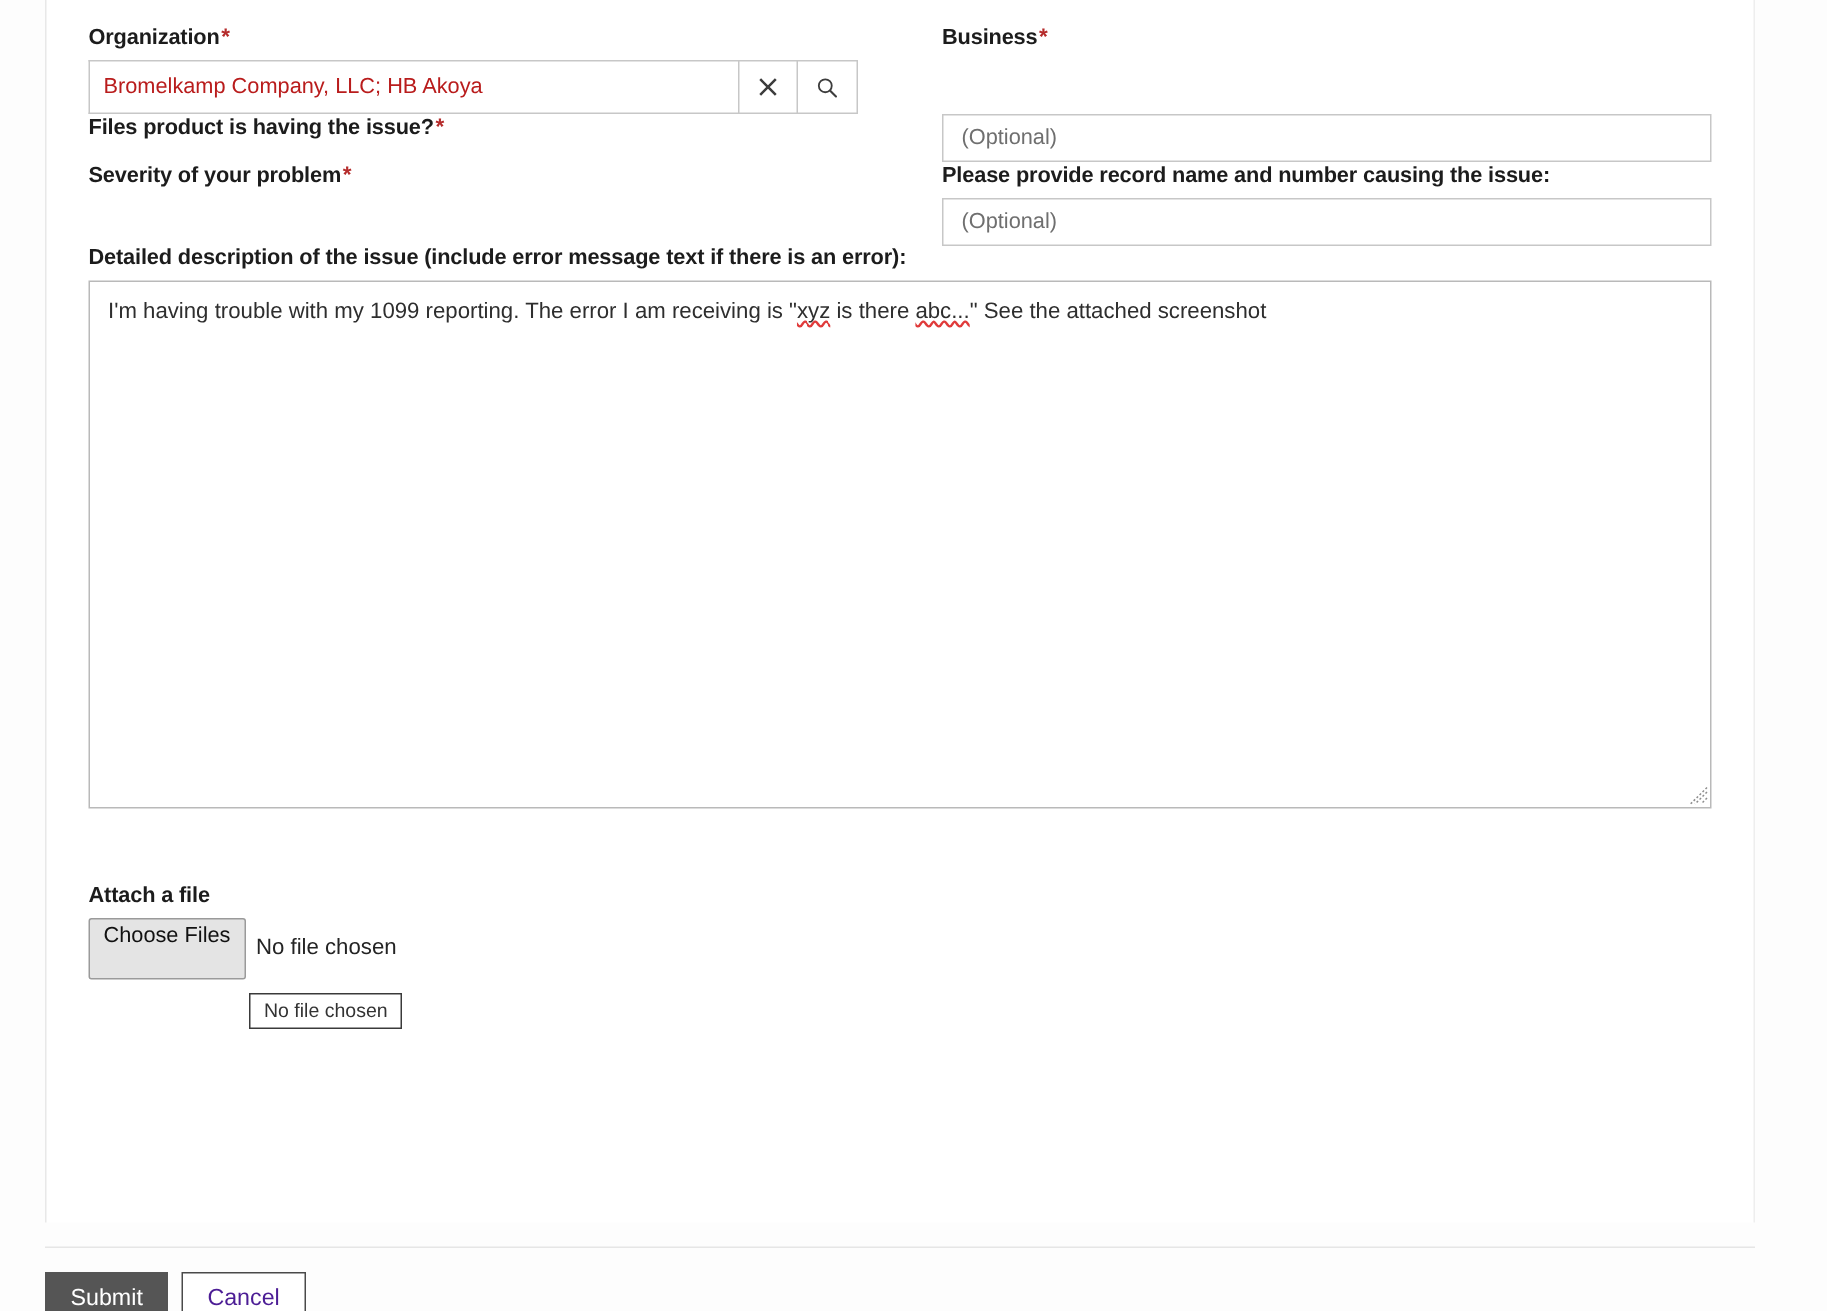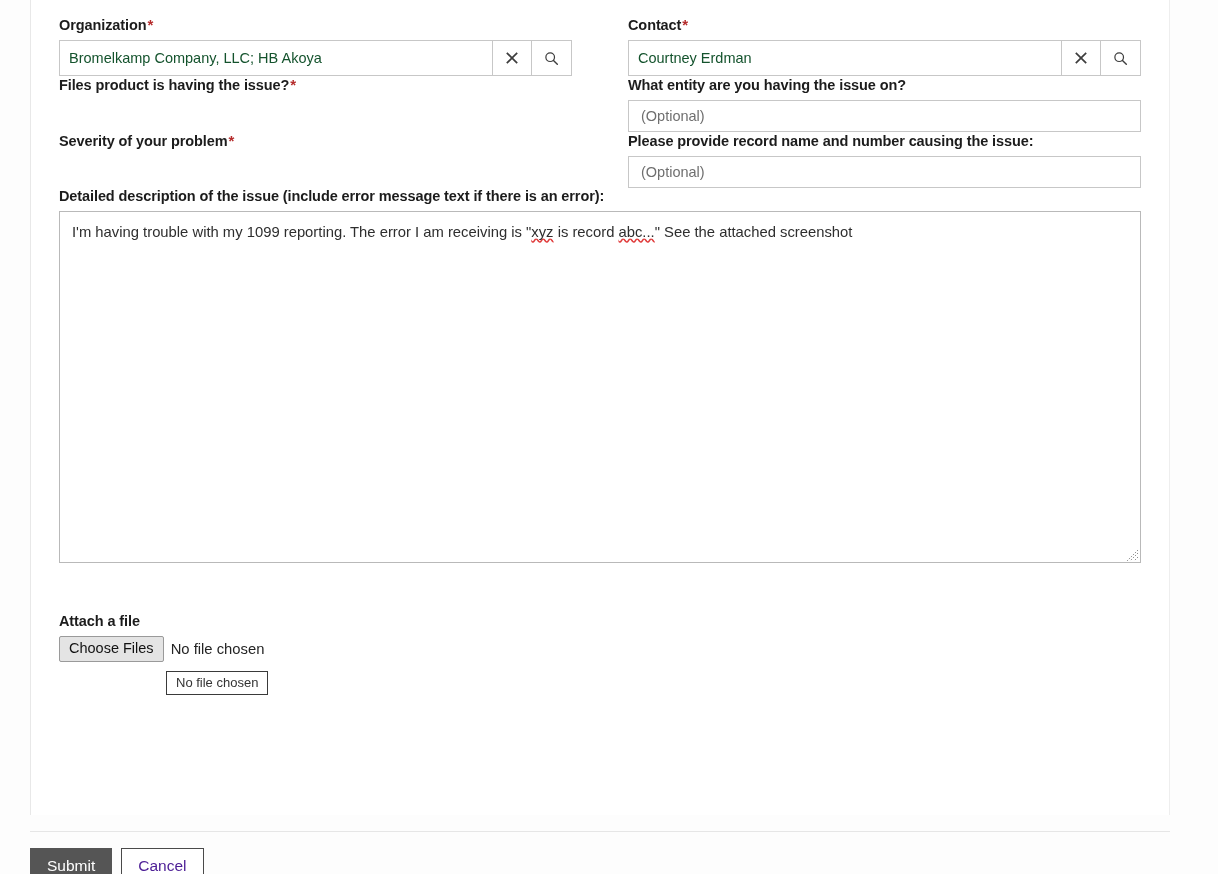--- a/index.html
+++ b/index.html
@@ -72,21 +72,21 @@
   .lookup input {
     flex: 1 1 auto;
     min-width: 0;
     height: 36px;
     box-sizing: border-box;
     border: 1px solid #c7c7c7;
     border-right: none;
     padding: 0 9px;
     font-family: "Liberation Sans", sans-serif;
     font-size: 14.5px;
-    color: #14532d;
+    color: #b91c1c;
     background: #ffffff;
     outline: none;
   }
   .lookup-btn {
     width: 40px;
     height: 36px;
     box-sizing: border-box;
     border: 1px solid #c7c7c7;
     border-left: 1px solid #c7c7c7;
     background: #ffffff;
@@ -185,21 +185,21 @@
     align-items: center;
     gap: 7px;
   }
   .choose-files-btn {
     font-family: "Liberation Sans", sans-serif;
     font-size: 14.5px;
     color: #111111;
     background: #e4e4e4;
     border: 1px solid #9a9a9a;
     border-radius: 2px;
-    padding: 4px 9px 4px 9px;
+    padding: 4px 9px 19px 9px;
     cursor: pointer;
     line-height: 1.1;
   }
   .no-file-text {
     font-size: 14.8px;
     color: #242424;
   }
   .file-tip {
     margin-left: 107px;
     margin-top: 9px;
@@ -276,56 +276,35 @@
                 <circle cx="6.6" cy="6.6" r="4.6" fill="none" stroke="#3d3d3d" stroke-width="1.3"></circle>
                 <line x1="10.1" y1="10.1" x2="14.2" y2="14.2" stroke="#3d3d3d" stroke-width="1.5" stroke-linecap="round"></line>
               </svg>
             </span>
           </button>
         </div>
       </div>
 
       <div class="field-col">
         <label class="field-label">
-          <span>Contact</span><span class="req-star">*</span>
-        </label>
-        <div class="lookup">
-          <input type="text" value="Courtney Erdman" style="">
-          <button class="lookup-btn">
-            <span>
-              <svg width="14" height="14" viewBox="0 0 14 14" aria-hidden="true">
-                <path d="M2.4 1.2 L7 5.8 L11.6 1.2 L12.8 2.4 L8.2 7 L12.8 11.6 L11.6 12.8 L7 8.2 L2.4 12.8 L1.2 11.6 L5.8 7 L1.2 2.4 Z" fill="#3d3d3d"></path>
-              </svg>
-            </span>
-          </button>
-          <button class="lookup-btn">
-            <span>
-              <svg width="15" height="15" viewBox="0 0 16 16" aria-hidden="true">
-                <circle cx="6.6" cy="6.6" r="4.6" fill="none" stroke="#3d3d3d" stroke-width="1.3"></circle>
-                <line x1="10.1" y1="10.1" x2="14.2" y2="14.2" stroke="#3d3d3d" stroke-width="1.5" stroke-linecap="round"></line>
-              </svg>
-            </span>
-          </button>
-        </div>
+          <span>Business</span><span class="req-star">*</span>
+        </label>
       </div>
 
     </div>
 
     <div class="field-row">
 
       <div class="field-col">
         <label class="field-label">
           <span>Files product is having the issue?</span><span class="req-star">*</span>
         </label>
       </div>
 
       <div class="field-col">
-        <label class="field-label">
-          <span>What entity are you having the issue on?</span><span class="req-star"></span>
-        </label>
         <input class="plain" type="text" placeholder="(Optional)" style="">
       </div>
 
     </div>
 
     <div class="field-row">
 
       <div class="field-col">
         <label class="field-label">
           <span>Severity of your problem</span><span class="req-star">*</span>
@@ -340,21 +319,21 @@
       </div>
 
     </div>
 
     <div class="field-row">
       <div class="field-col full">
         <label class="field-label">
           <span>Detailed description of the issue (include error message text if there is an error):</span>
         </label>
         <div class="ta-wrap">
-          <div class="ta-box" contenteditable="false" style=""><span>I'm having trouble with my 1099 reporting. The error I am receiving is "</span><span class="misspell">xyz</span><span> is record </span><span class="misspell">abc...</span><span>" See the attached screenshot</span></div>
+          <div class="ta-box" contenteditable="false" style=""><span>I'm having trouble with my 1099 reporting. The error I am receiving is "</span><span class="misspell">xyz</span><span> is there </span><span class="misspell">abc...</span><span>" See the attached screenshot</span></div>
           <span class="resize-grip">
             <svg width="13" height="13" viewBox="0 0 13 13" aria-hidden="true">
               <path d="M12 4 L4 12 M12 8 L8 12 M12 1 L1 12" stroke="#8d8d8d" stroke-width="1" stroke-dasharray="1.4 1.4"></path>
             </svg>
           </span>
         </div>
       </div>
     </div>
 
     <div id="attach-section">

